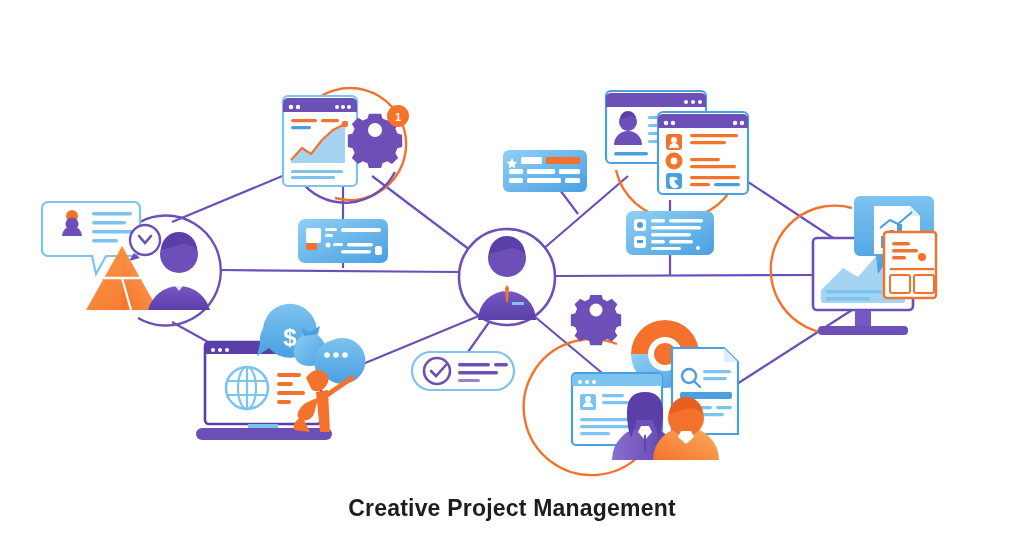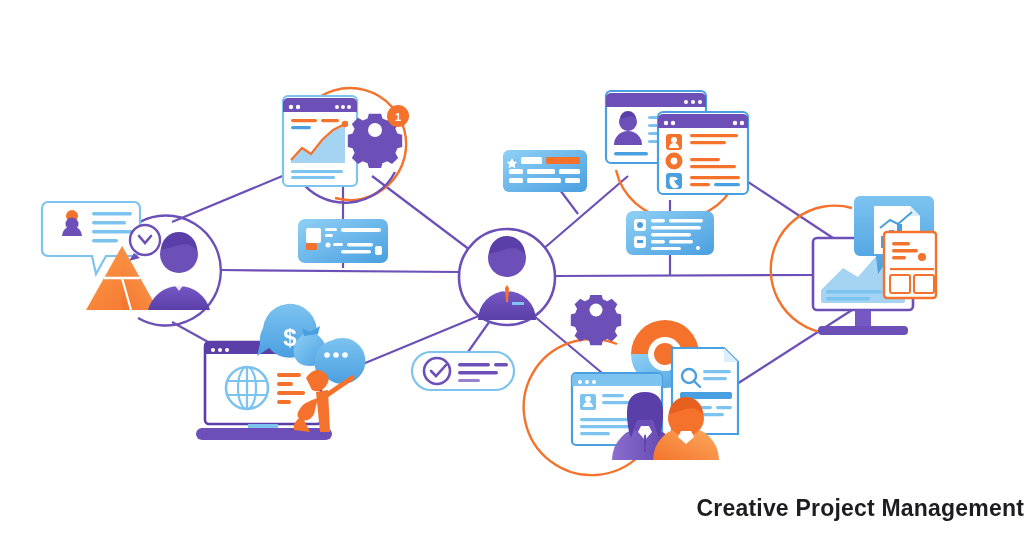--- a/index.html
+++ b/index.html
@@ -1,21 +1,21 @@
 <!DOCTYPE html>
 <html><head>
 <meta charset="utf-8">
 <title>Creative Project Management</title>
 <style>
   html,body{margin:0;padding:0;background:#ffffff;}
   body{width:1024px;height:559px;overflow:hidden;
        font-family:"Liberation Sans","DejaVu Sans",sans-serif;}
   #stage{position:relative;width:1024px;height:559px;background:#ffffff;}
   #scene{position:absolute;inset:0;}
-  #caption{position:absolute;left:0;right:0;top:495px;text-align:right;
+  #caption{position:absolute;left:0;right:0;top:495px;text-align:center;
            font-size:23px;font-weight:bold;color:#1d1d1f;letter-spacing:.2px;}
   svg{display:block;}
 </style>
 </head>
 <body>
 
 <div id="stage">
 
   <svg id="scene" width="1024" height="559" viewBox="0 0 1024 559">
     <defs>

